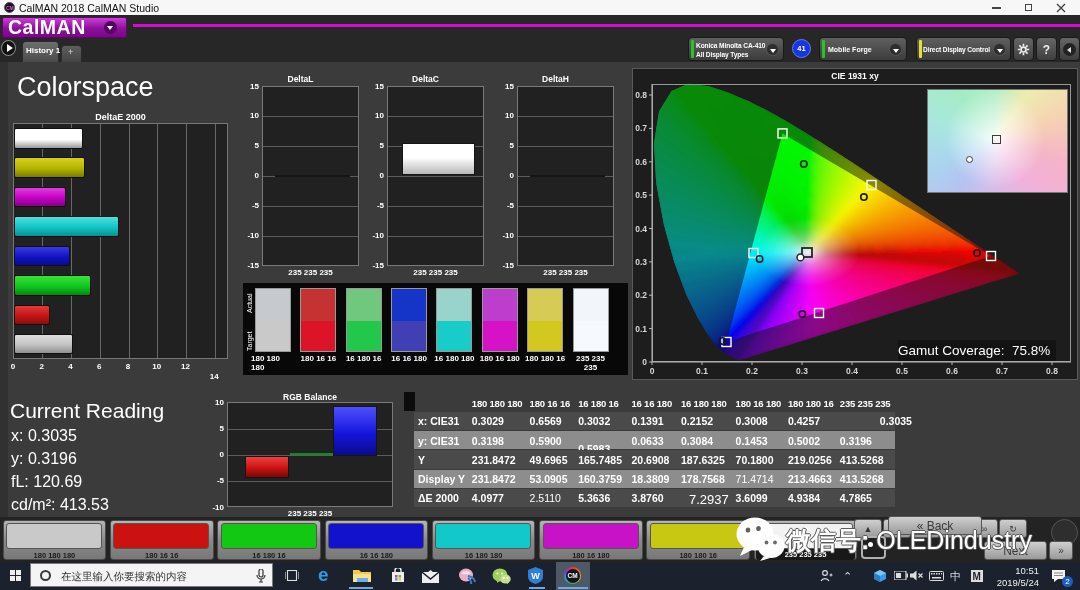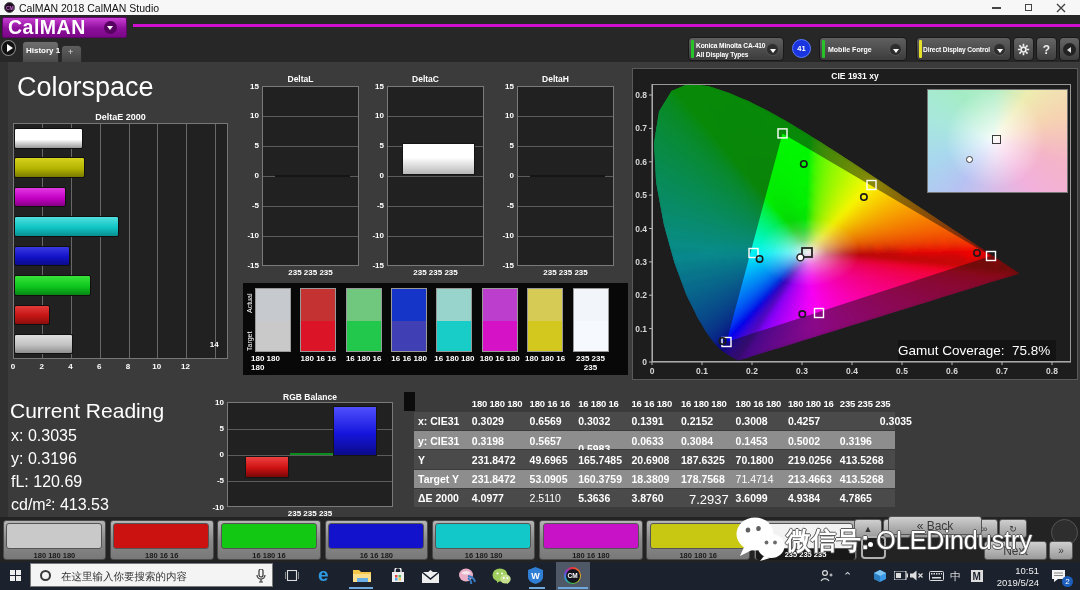--- a/index.html
+++ b/index.html
@@ -100,21 +100,21 @@
 <div class="abs" style="left:14px;top:275.1px;width:77.1px;height:20.5px;background:linear-gradient(#3ae23a 0%,#0cc81e 55%,#088414 100%);border-radius:2px;border:1px solid #101010;"></div>
 <div class="abs" style="left:14px;top:304.5px;width:36.1px;height:20.5px;background:linear-gradient(#e23a3a 0%,#c41414 55%,#8a0e0e 100%);border-radius:2px;border:1px solid #101010;"></div>
 <div class="abs" style="left:14px;top:333.9px;width:58.9px;height:20.5px;background:linear-gradient(#dedede 0%,#c2c2c2 55%,#8f8f8f 100%);border-radius:2px;border:1px solid #101010;"></div>
 <div class="abs wt" style="left:13.0px;top:362px;width:20px;margin-left:-10px;text-align:center;font-size:8px;font-weight:bold;">0</div>
 <div class="abs wt" style="left:41.7px;top:362px;width:20px;margin-left:-10px;text-align:center;font-size:8px;font-weight:bold;">2</div>
 <div class="abs wt" style="left:70.5px;top:362px;width:20px;margin-left:-10px;text-align:center;font-size:8px;font-weight:bold;">4</div>
 <div class="abs wt" style="left:99.2px;top:362px;width:20px;margin-left:-10px;text-align:center;font-size:8px;font-weight:bold;">6</div>
 <div class="abs wt" style="left:128.0px;top:362px;width:20px;margin-left:-10px;text-align:center;font-size:8px;font-weight:bold;">8</div>
 <div class="abs wt" style="left:156.7px;top:362px;width:20px;margin-left:-10px;text-align:center;font-size:8px;font-weight:bold;">10</div>
 <div class="abs wt" style="left:185.4px;top:362px;width:20px;margin-left:-10px;text-align:center;font-size:8px;font-weight:bold;">12</div>
-<div class="abs wt" style="left:214.2px;top:340px;width:20px;margin-left:-10px;text-align:center;font-size:8px;font-weight:bold;">14</div>
+<div class="abs wt" style="left:214.2px;top:372px;width:20px;margin-left:-10px;text-align:center;font-size:8px;font-weight:bold;">14</div>
 
 <div class="abs wt" style="left:252.0px;top:74px;width:97.0px;text-align:center;font-size:8.5px;font-weight:bold;">DeltaL</div>
 <div class="plot" style="left:262.0px;top:86px;width:97.0px;height:180px;border-color:#7a7a7a;">
 <div class="gridh" style="top:29.4px;"></div>
 <div class="gridh" style="top:59.3px;"></div>
 <div class="gridh" style="top:89.2px;"></div>
 <div class="gridh" style="top:119.1px;"></div>
 <div class="gridh" style="top:149.0px;"></div>
 <div class="abs" style="left:12px;top:88.4px;width:75px;height:2px;background:#151515;"></div>
 </div>
@@ -508,39 +508,39 @@
 <div class="abs wt" style="left:529.6px;top:415.2px;font-size:10.5px;font-weight:bold;">0.6569</div>
 <div class="abs wt" style="left:578.2px;top:415.2px;font-size:10.5px;font-weight:bold;">0.3032</div>
 <div class="abs wt" style="left:631.5px;top:415.2px;font-size:10.5px;font-weight:bold;">0.1391</div>
 <div class="abs wt" style="left:681.0px;top:415.2px;font-size:10.5px;font-weight:bold;">0.2152</div>
 <div class="abs wt" style="left:735.6px;top:415.2px;font-size:10.5px;font-weight:bold;">0.3008</div>
 <div class="abs wt" style="left:788.0px;top:415.2px;font-size:10.5px;font-weight:bold;">0.4257</div>
 <div class="abs wt" style="left:839.8px;top:415.2px;font-size:10.5px;font-weight:bold;padding-left:40px;">0.3035</div>
 <div class="abs" style="left:414px;top:430.9px;width:481px;height:18.5px;background:#8d8d8d;"></div>
 <div class="abs wt" style="left:418px;top:434.5px;font-size:10.5px;font-weight:bold;">y: CIE31</div>
 <div class="abs wt" style="left:471.8px;top:434.5px;font-size:10.5px;font-weight:bold;">0.3198</div>
-<div class="abs wt" style="left:529.6px;top:434.5px;font-size:10.5px;font-weight:bold;">0.5657</div>
+<div class="abs wt" style="left:529.6px;top:434.5px;font-size:10.5px;font-weight:bold;">0.5900</div>
 <div class="abs wt" style="left:578.2px;top:434.5px;font-size:10.5px;font-weight:bold;margin-top:8px;">0.5983</div>
 <div class="abs wt" style="left:631.5px;top:434.5px;font-size:10.5px;font-weight:bold;">0.0633</div>
 <div class="abs wt" style="left:681.0px;top:434.5px;font-size:10.5px;font-weight:bold;">0.3084</div>
 <div class="abs wt" style="left:735.6px;top:434.5px;font-size:10.5px;font-weight:bold;">0.1453</div>
 <div class="abs wt" style="left:788.0px;top:434.5px;font-size:10.5px;font-weight:bold;">0.5002</div>
 <div class="abs wt" style="left:839.8px;top:434.5px;font-size:10.5px;font-weight:bold;">0.3196</div>
 <div class="abs" style="left:414px;top:450.2px;width:481px;height:18.5px;background:#4a4a4a;"></div>
 <div class="abs wt" style="left:418px;top:453.8px;font-size:10.5px;font-weight:bold;">Y</div>
 <div class="abs wt" style="left:471.8px;top:453.8px;font-size:10.5px;font-weight:bold;">231.8472</div>
 <div class="abs wt" style="left:529.6px;top:453.8px;font-size:10.5px;font-weight:bold;">49.6965</div>
 <div class="abs wt" style="left:578.2px;top:453.8px;font-size:10.5px;font-weight:bold;">165.7485</div>
 <div class="abs wt" style="left:631.5px;top:453.8px;font-size:10.5px;font-weight:bold;">20.6908</div>
 <div class="abs wt" style="left:681.0px;top:453.8px;font-size:10.5px;font-weight:bold;">187.6325</div>
 <div class="abs wt" style="left:735.6px;top:453.8px;font-size:10.5px;font-weight:bold;">70.1800</div>
 <div class="abs wt" style="left:788.0px;top:453.8px;font-size:10.5px;font-weight:bold;">219.0256</div>
 <div class="abs wt" style="left:839.8px;top:453.8px;font-size:10.5px;font-weight:bold;">413.5268</div>
 <div class="abs" style="left:414px;top:469.5px;width:481px;height:18.5px;background:#8d8d8d;"></div>
-<div class="abs wt" style="left:418px;top:473.1px;font-size:10.5px;font-weight:bold;">Target Y</div>
+<div class="abs wt" style="left:418px;top:473.1px;font-size:10.5px;font-weight:bold;">Display Y</div>
 <div class="abs wt" style="left:471.8px;top:473.1px;font-size:10.5px;font-weight:bold;">231.8472</div>
 <div class="abs wt" style="left:529.6px;top:473.1px;font-size:10.5px;font-weight:bold;">53.0905</div>
 <div class="abs wt" style="left:578.2px;top:473.1px;font-size:10.5px;font-weight:bold;">160.3759</div>
 <div class="abs wt" style="left:631.5px;top:473.1px;font-size:10.5px;font-weight:bold;">18.3809</div>
 <div class="abs wt" style="left:681.0px;top:473.1px;font-size:10.5px;font-weight:bold;">178.7568</div>
 <div class="abs wt" style="left:735.6px;top:473.1px;font-size:10.5px;font-weight:normal;">71.4714</div>
 <div class="abs wt" style="left:788.0px;top:473.1px;font-size:10.5px;font-weight:bold;">213.4663</div>
 <div class="abs wt" style="left:839.8px;top:473.1px;font-size:10.5px;font-weight:bold;">413.5268</div>
 <div class="abs" style="left:414px;top:488.8px;width:481px;height:18.5px;background:#4a4a4a;"></div>
 <div class="abs wt" style="left:418px;top:492.4px;font-size:10.5px;font-weight:bold;">ΔE 2000</div>

